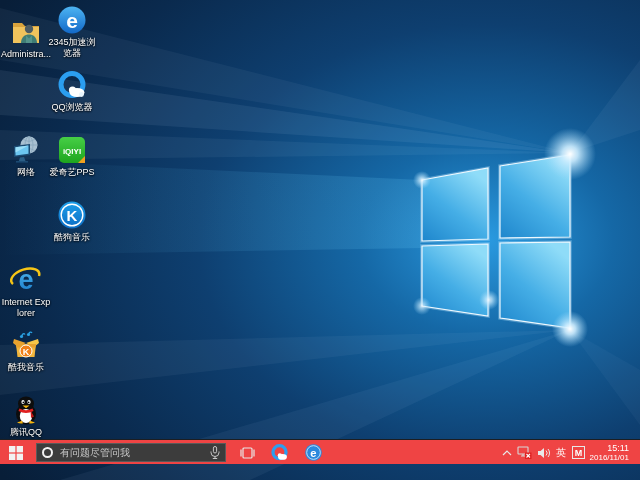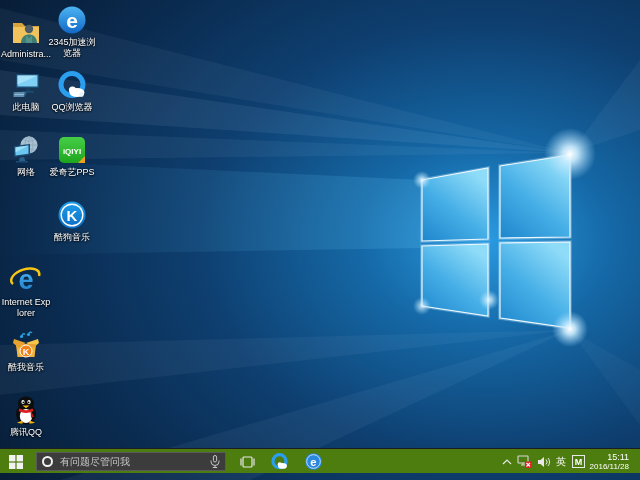--- a/index.html
+++ b/index.html
@@ -9,22 +9,22 @@
   #wallpaper{position:absolute;left:0;top:0;width:640px;height:480px;}
 
   
   .icon-cell{position:absolute;width:50px;text-align:center;cursor:default;}
   .icon-cell .glyph{width:32px;height:32px;margin:0 auto;}
   .icon-cell .lbl{margin-top:1px;font-size:9px;line-height:1.2;color:#fff;
     text-shadow:0 1px 2px rgba(0,0,0,.95),0 0 2px rgba(0,0,0,.8);
     word-break:break-all;}
 
   
-  #taskbar{position:absolute;left:0;bottom:7px;width:640px;height:25px;
-    background:#4d7c0f;border-top:1px solid #1c1e22;}
+  #taskbar{position:absolute;left:0;bottom:16px;width:640px;height:25px;
+    background:#ef4444;border-top:1px solid #1c1e22;}
   .tb-btn{position:absolute;top:0;height:25px;display:flex;align-items:center;
     justify-content:center;}
   #start-btn{left:0;width:32px;}
   #search-box{position:absolute;left:36px;top:3px;width:190px;height:19px;
     background:#3c3c3c;border:1px solid #5a5a5a;display:flex;align-items:center;}
   #search-box .cortana{width:11px;height:11px;border:2px solid #f2f2f2;
     border-radius:50%;margin:0 5px 0 5px;flex:none;}
   #search-input{flex:1;background:transparent;border:none;outline:none;
     font-size:10px;color:#c8c8c8;font-family:inherit;min-width:0;}
   #search-input::placeholder{color:#c8c8c8;opacity:1;}
@@ -113,34 +113,20 @@
         <path d="M3 7 h9 l3 3 h14 v17 H3 Z" fill="#d9a33c"></path>
         <path d="M3 11 h26 v16 H3 Z" fill="#f0c35c"></path>
         <circle cx="19" cy="13" r="4.2" fill="#4c5b63"></circle>
         <path d="M11 27 c0-6 4-8.5 8-8.5 s8 2.5 8 8.5 Z" fill="#3f7d75"></path>
         <path d="M16 19.5 l3 3 3-3 v7.5 h-6 Z" fill="#55948b"></path>
       </svg>
     </div>
     <div class="lbl">Administra...</div>
   </div>
 
-  <div class="icon-cell" style="left:1px;top:69px">
-    <div class="glyph">
-      <svg viewBox="0 0 32 32">
-        <rect x="6" y="5" width="23" height="14" rx="1" fill="#1b4a72"></rect>
-        <rect x="7.5" y="6.5" width="20" height="11" fill="#7fd0f4"></rect>
-        <path d="M7.5 6.5 h20 l-20 9 Z" fill="#a8e2fa"></path>
-        <rect x="16" y="19" width="4" height="3" fill="#163e5f"></rect>
-        <rect x="12" y="22" width="12" height="1.8" fill="#1b4a72"></rect>
-        <path d="M3 23 l14 0 -2.5 5 H3 Z" fill="#2a5e86"></path>
-        <path d="M4.5 24 l10 0 M4.2 25.5 l10 0 M3.9 27 l10 0" stroke="#9fc6dd" stroke-width="0.9"></path>
-      </svg>
-    </div>
-    <div class="lbl">此电脑</div>
-  </div>
 
   <div class="icon-cell" style="left:1px;top:134px">
     <div class="glyph">
       <svg viewBox="0 0 32 32">
         <circle cx="19" cy="11" r="8.5" fill="#b9cfdf" opacity="0.9"></circle>
         <path d="M10.5 11 h17 M19 2.5 v17 M13 5 c4 3 8 3 12 0 M13 17 c4-3 8-3 12 0" stroke="#8aa8bd" stroke-width="0.9" fill="none"></path>
         <ellipse cx="19" cy="11" rx="4" ry="8.5" stroke="#8aa8bd" stroke-width="0.9" fill="none"></ellipse>
         <path d="M4 12 l16 -2 v11 l-16 2 Z" fill="#1b4a72"></path>
         <path d="M5.5 13.2 l13 -1.6 v8.2 l-13 1.6 Z" fill="#6cc6f0"></path>
         <path d="M5.5 13.2 l13 -1.6 -13 7 Z" fill="#9adef8"></path>
@@ -332,17 +318,17 @@
         </svg>
       </div>
       <div id="tray-lang" class="tray-item">
         <span>英</span>
       </div>
       <div id="tray-ime" class="tray-item">
         <span class="mbox">M</span>
       </div>
       <div id="tray-clock" class="tray-item">
         <span class="t">15:11</span>
-        <span class="d">2016/11/28</span>
+        <span class="d">2016/11/01</span>
       </div>
     </div>
   </div>
 </div>
 
 </body></html>

